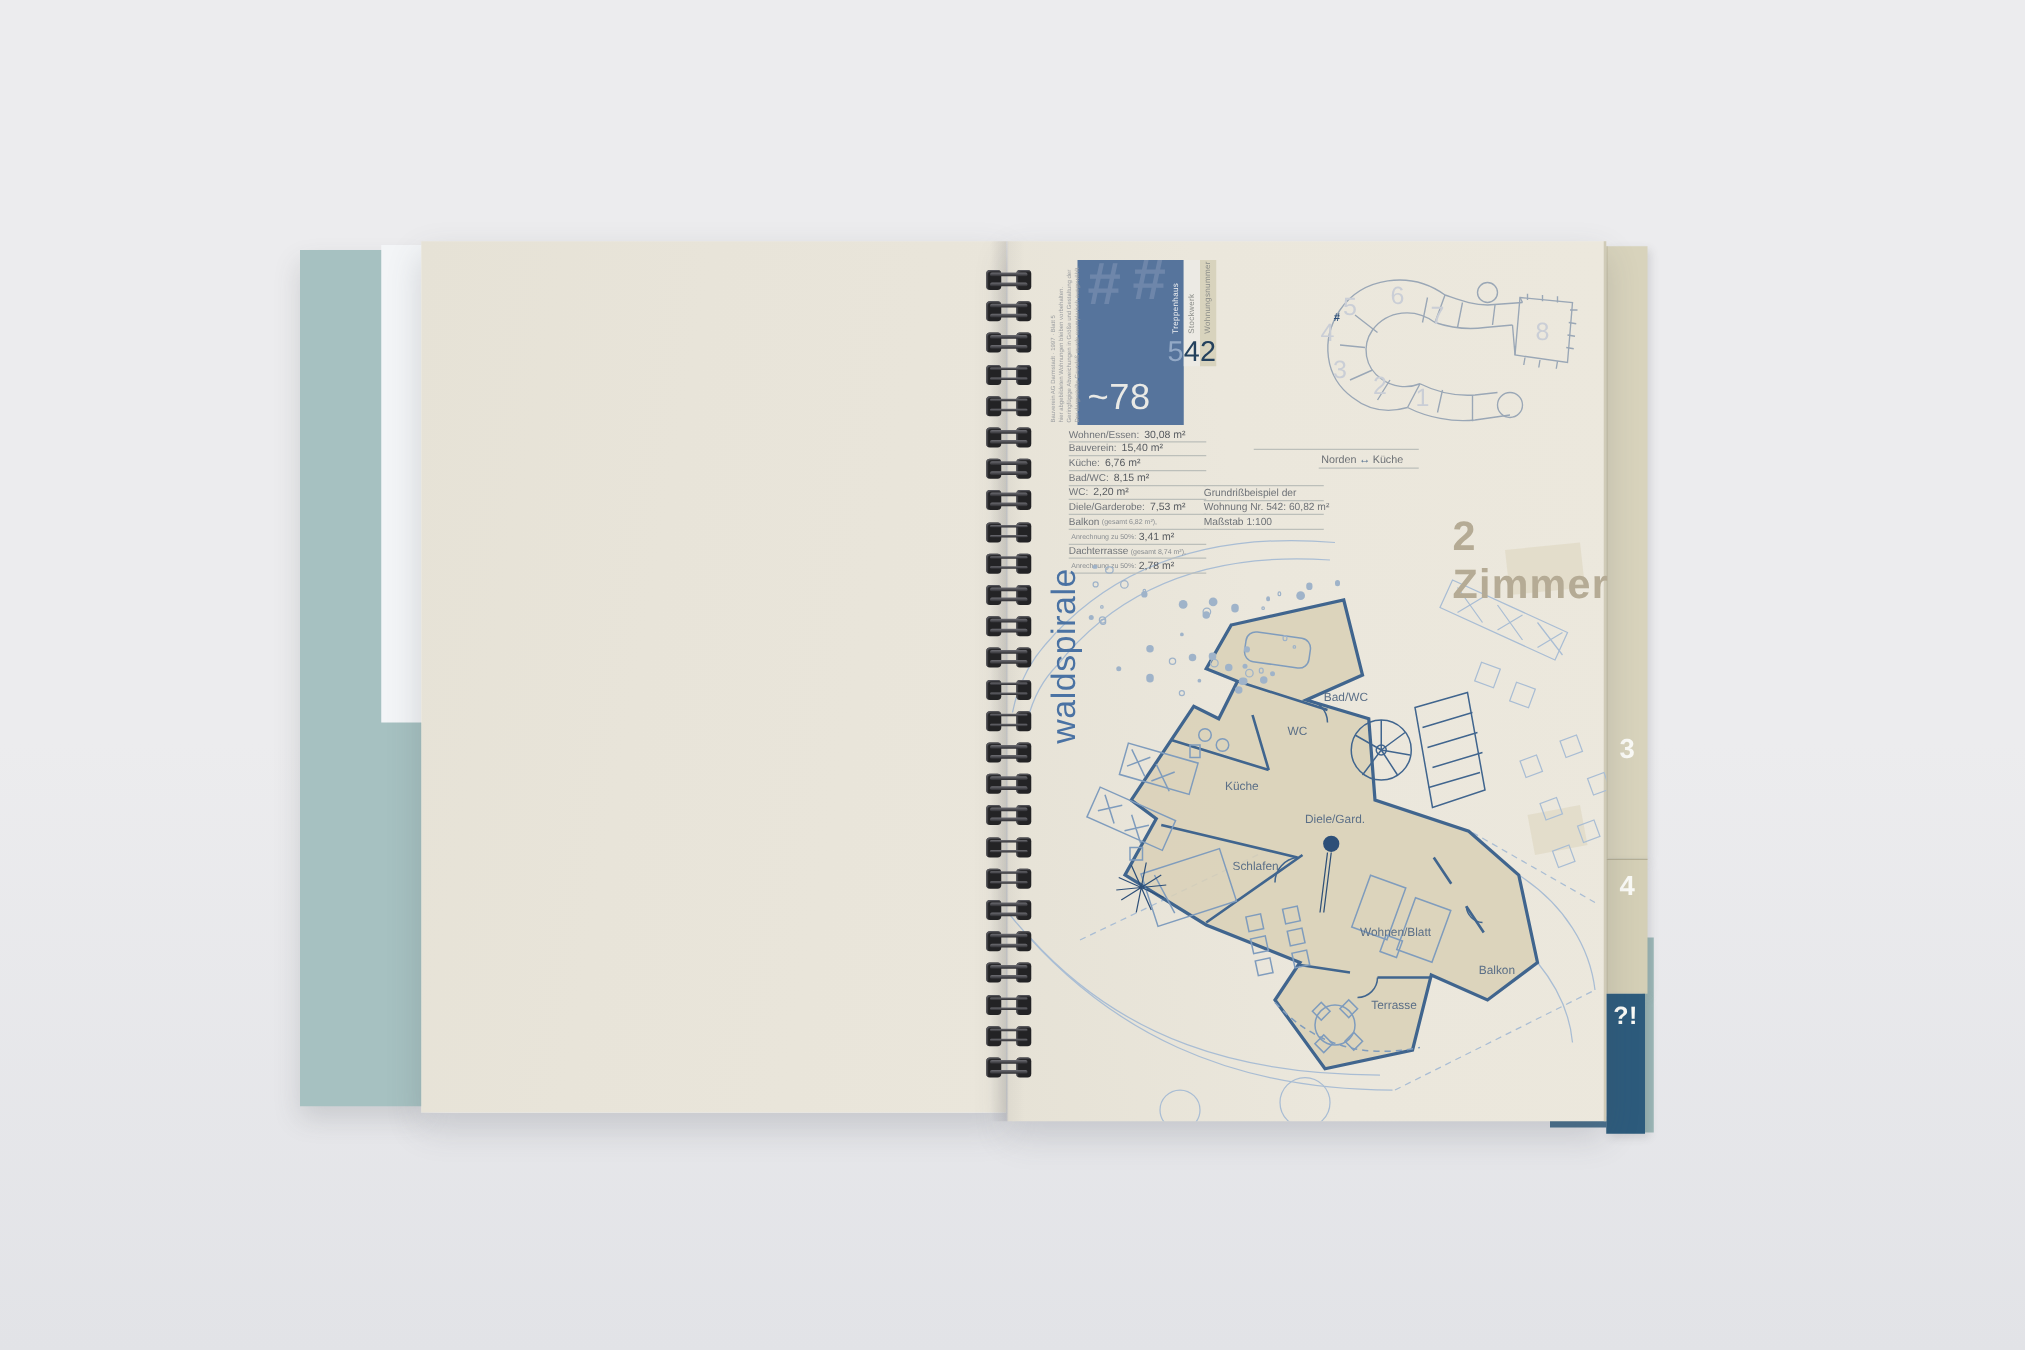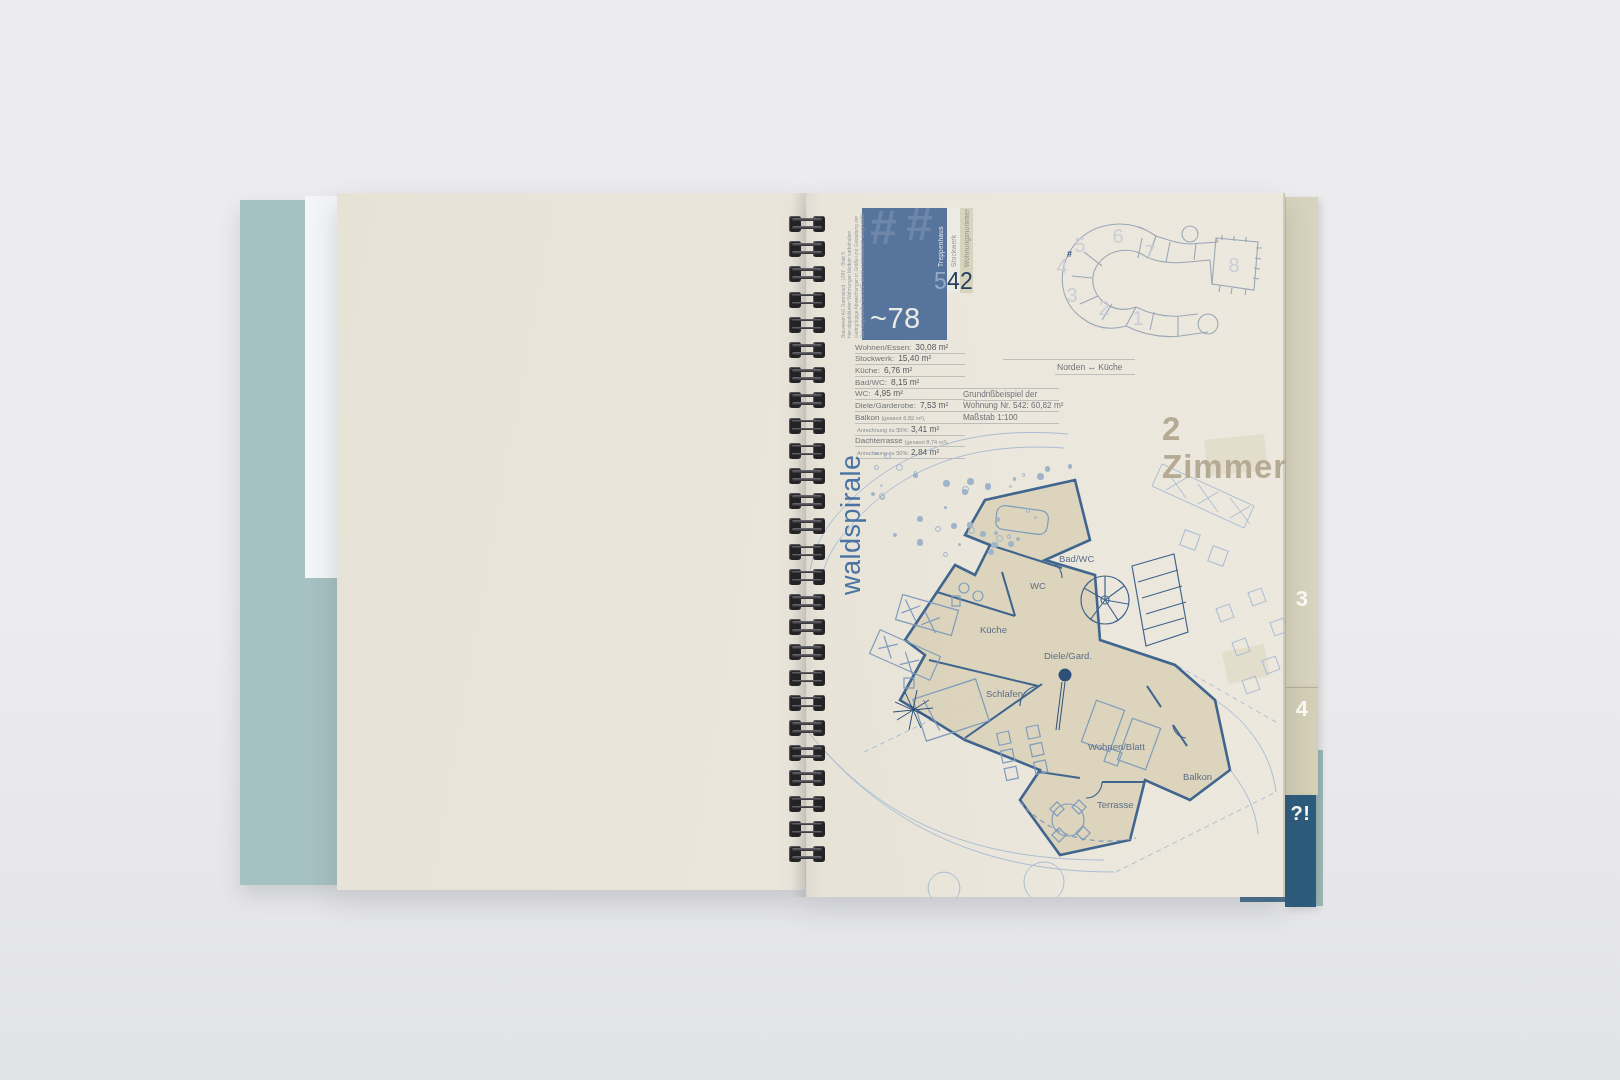--- a/index.html
+++ b/index.html
@@ -253,38 +253,38 @@
       <div>Der dargestellte Grundriß wurde exemplarisch ausgewählt.</div>
     </div>
 
     <div class="abs tbl">
       <div class="row">
           <span class="lab">Wohnen/Essen:</span>
           <span class="note"></span>
           <span class="val">30,08 m²</span>
         </div>
       <div class="row">
-          <span class="lab">Stockwerk:</span>
+          <span class="lab">Bauverein:</span>
           <span class="note"></span>
           <span class="val">15,40 m²</span>
         </div>
       <div class="row">
           <span class="lab">Küche:</span>
           <span class="note"></span>
           <span class="val">6,76 m²</span>
         </div>
       <div class="row">
           <span class="lab">Bad/WC:</span>
           <span class="note"></span>
           <span class="val">8,15 m²</span>
         </div>
       <div class="row">
           <span class="lab">WC:</span>
           <span class="note"></span>
-          <span class="val">4,95 m²</span>
+          <span class="val">2,20 m²</span>
         </div>
       <div class="row">
           <span class="lab">Diele/Garderobe:</span>
           <span class="note"></span>
           <span class="val">7,53 m²</span>
         </div>
       <div class="row">
           <span class="lab">Balkon</span>
           <span class="note">(gesamt 6,82 m²),</span>
           <span class="val"></span>
@@ -295,21 +295,21 @@
           <span class="val">3,41 m²</span>
         </div>
       <div class="row">
           <span class="lab">Dachterrasse</span>
           <span class="note">(gesamt 8,74 m²),</span>
           <span class="val"></span>
         </div>
       <div class="row">
           <span class="lab"></span>
           <span class="note">Anrechnung zu 50%:</span>
-          <span class="val">2,84 m²</span>
+          <span class="val">2,78 m²</span>
         </div>
     </div>
 
     <div class="abs tbl2">
       <div class="row2">Grundrißbeispiel der</div>
       <div class="row2">Wohnung Nr. 542: 60,82 m²</div>
       <div class="row2">Maßstab 1:100</div>
     </div>
 
     <div class="abs compass-rule1"></div>

